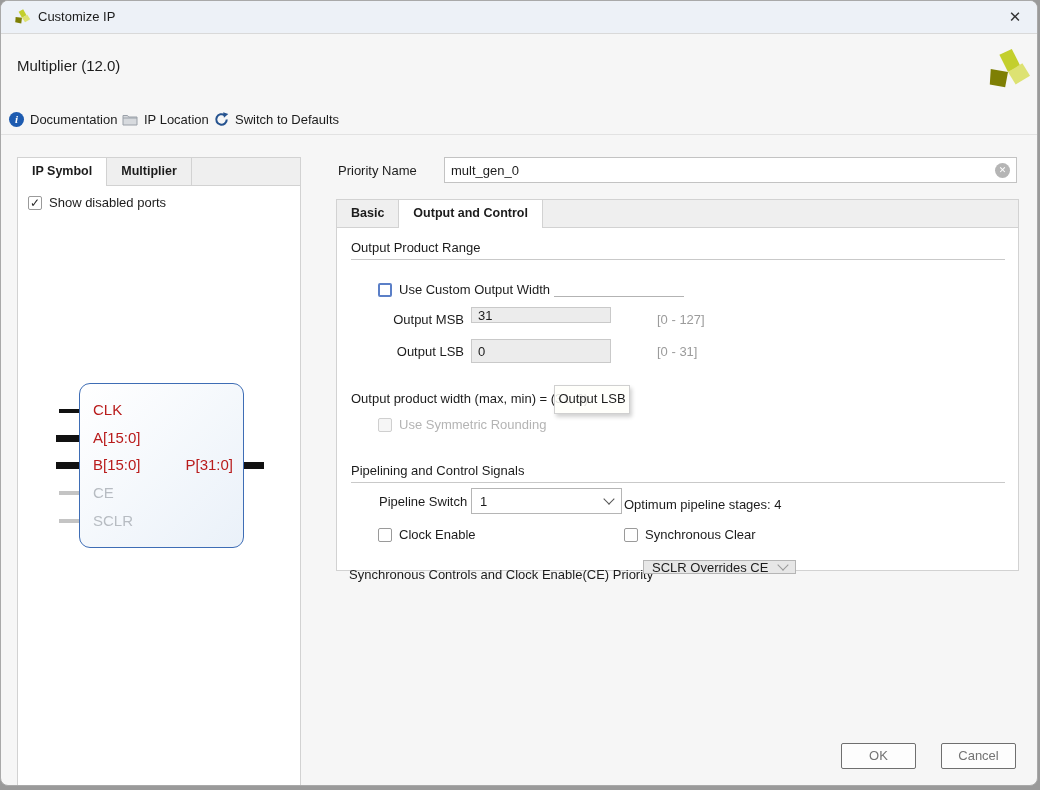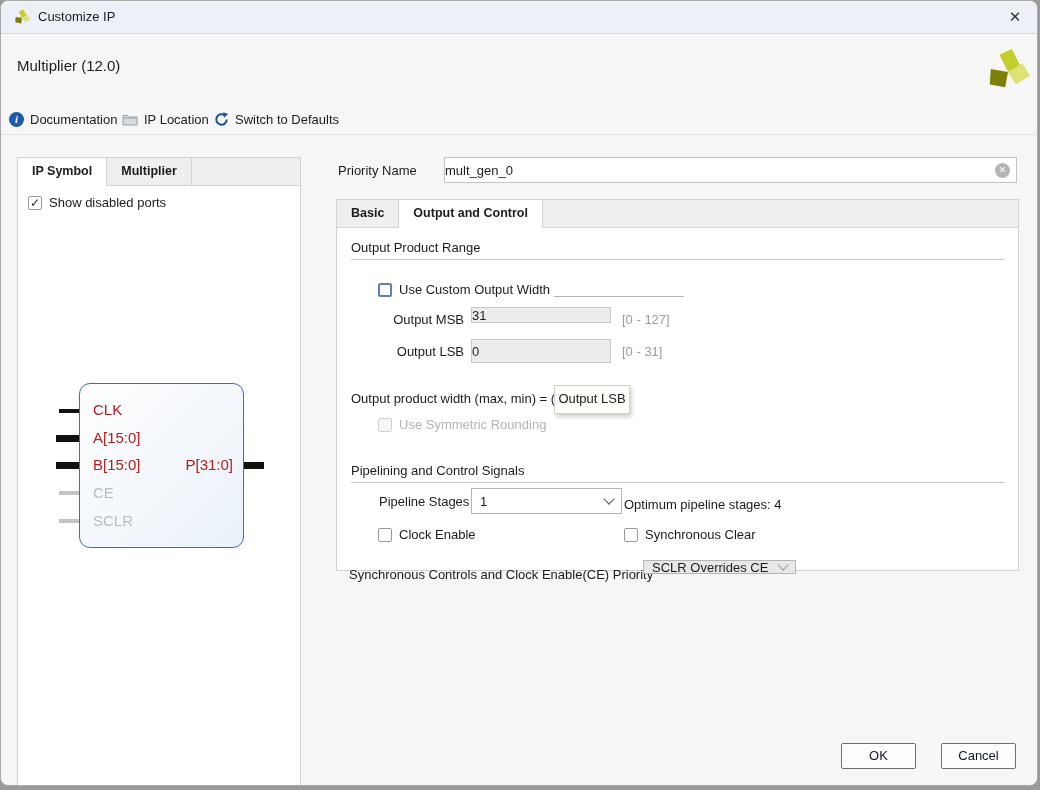--- a/index.html
+++ b/index.html
@@ -2,21 +2,21 @@
 <html><head>
 <meta charset="utf-8">
 <style>
   html,body{margin:0;padding:0;background:#8a8a8a;font-family:"Liberation Sans",sans-serif;}
   #stage{position:relative;width:1040px;height:790px;background:#9a9a9a;overflow:hidden;}
   #window{position:absolute;left:0;top:0;width:1038px;height:786px;background:#f6f6f6;
           border:1px solid #a9a9a9;border-radius:8px;overflow:hidden;box-sizing:border-box;}
   .abs{position:absolute;}
   .txt{font-size:13px;color:#1c1c1c;white-space:nowrap;}
   .bold{font-weight:normal;}
-  .gray{color:#9b9b9b;}
+  .gray{color:#9b9b9b;margin-left:35px;}
   
   #titlebar{left:0;top:0;width:100%;height:32px;background:#edf1f7;border-bottom:1px solid #d9d9d9;}
   #close-btn{right:10px;top:5px;width:24px;height:22px;text-align:center;line-height:22px;
              font-size:15px;color:#333;cursor:pointer;}
   
   #hdr-sep{left:0;top:133px;width:100%;height:0;border-top:1px solid #e2e2e2;}
   .toolbtn{display:flex;align-items:center;gap:6px;height:20px;cursor:pointer;}
   .info-icon{width:15px;height:15px;border-radius:50%;background:#1d5bb0;color:#fff;
              font-size:11px;font-weight:bold;font-style:italic;text-align:center;line-height:15px;
              font-family:"Liberation Serif",serif;}
@@ -28,39 +28,39 @@
   .tab.active{background:#fff;position:relative;}
   .tab.active:after{content:"";position:absolute;left:0;right:0;bottom:-1px;height:1px;background:#fff;}
   
   .cb{width:14px;height:14px;border:1px solid #9a9a9a;border-radius:2px;background:#fff;
       box-sizing:border-box;text-align:center;line-height:12px;font-size:12px;color:#2b2b2b;flex:0 0 auto;}
   .cb.blue{border:2px solid #5b7fc7;}
   .cb.disabled{border-color:#cfcfcf;background:#f6f6f6;}
   .cbrow{display:flex;align-items:center;gap:7px;cursor:pointer;}
   
   .input{box-sizing:border-box;border:1px solid #c3c3c3;background:#fff;font-size:13px;color:#1c1c1c;
-         padding:0 0;display:flex;align-items:center;}
+         padding:0 6px;display:flex;align-items:center;}
   .input.disabled{background:#ececec;border-color:#c9c9c9;}
   .select{box-sizing:border-box;border:1px solid #b5b5b5;background:#fff;font-size:13px;color:#1c1c1c;
           padding:0 8px;display:flex;align-items:center;justify-content:space-between;cursor:pointer;}
   .select.disabled{background:#e7e7e7;cursor:default;}
   .chev{width:7px;height:7px;border-right:1.6px solid #555;border-bottom:1.6px solid #555;
         transform:rotate(45deg);margin-top:-4px;}
   .chev.dim{border-color:#999;}
   .hr{height:0;border-top:1px solid #c9c9c9;}
   
   #sym-box{left:78px;top:382px;width:165px;height:165px;border:1.5px solid #3e6db5;border-radius:11px;
            background:linear-gradient(135deg,#ffffff 0%,#eaf1f9 100%);box-sizing:border-box;}
   .port-label{font-size:15px;color:#b91c1c;}
   .port-label.dim{color:#b7bcc2;}
   .stub{background:#111;}
   .stub.dim{background:#c4c4c4;}
   
   .btn{box-sizing:border-box;border:1px solid #6f6f6f;background:#fdfdfd;border-radius:2px;
-       font-size:13px;color:#0f172a;text-align:center;line-height:24px;cursor:pointer;}
+       font-size:13px;color:#737373;text-align:center;line-height:24px;cursor:pointer;}
   
   #tooltip{background:rgba(255,255,250,0.88);border:1px solid #d0d0d0;box-shadow:2px 3px 4px rgba(0,0,0,0.18);
            font-size:13px;color:#1c1c1c;text-align:center;line-height:26px;}
   .clear-icon{width:15px;height:15px;border-radius:50%;background:#b5b5b5;color:#fff;font-size:9px;
               line-height:15px;text-align:center;cursor:pointer;}
 </style>
 </head>
 <body>
 
 <div id="stage">
@@ -166,21 +166,21 @@
   <div id="tooltip" class="abs" style="left:553px;top:384px;width:74px;height:27px">Output LSB</div>
 
   <div class="abs cbrow" style="left:377px;top:416px;cursor:default">
     <span class="cb disabled"></span>
     <span class="txt" style="color:#b4b4b4">Use Symmetric Rounding</span>
   </div>
 
   <div class="abs txt bold" style="left:350px;top:462px">Pipelining and Control Signals</div>
   <div class="abs hr" style="left:350px;top:481px;width:654px"></div>
 
-  <div class="abs txt" style="left:378px;top:493px">Pipeline Stages</div>
+  <div class="abs txt" style="left:378px;top:493px">Pipeline Switch</div>
   <div class="abs select" style="left:470px;top:487px;width:151px;height:26px">
     <span>1</span>
     <span class="chev"></span>
   </div>
   <div class="abs txt" style="left:623px;top:496px">Optimum pipeline stages: 4</div>
 
   <div class="abs cbrow" style="left:377px;top:526px">
     <span class="cb"></span>
     <span class="txt">Clock Enable</span>
   </div>

